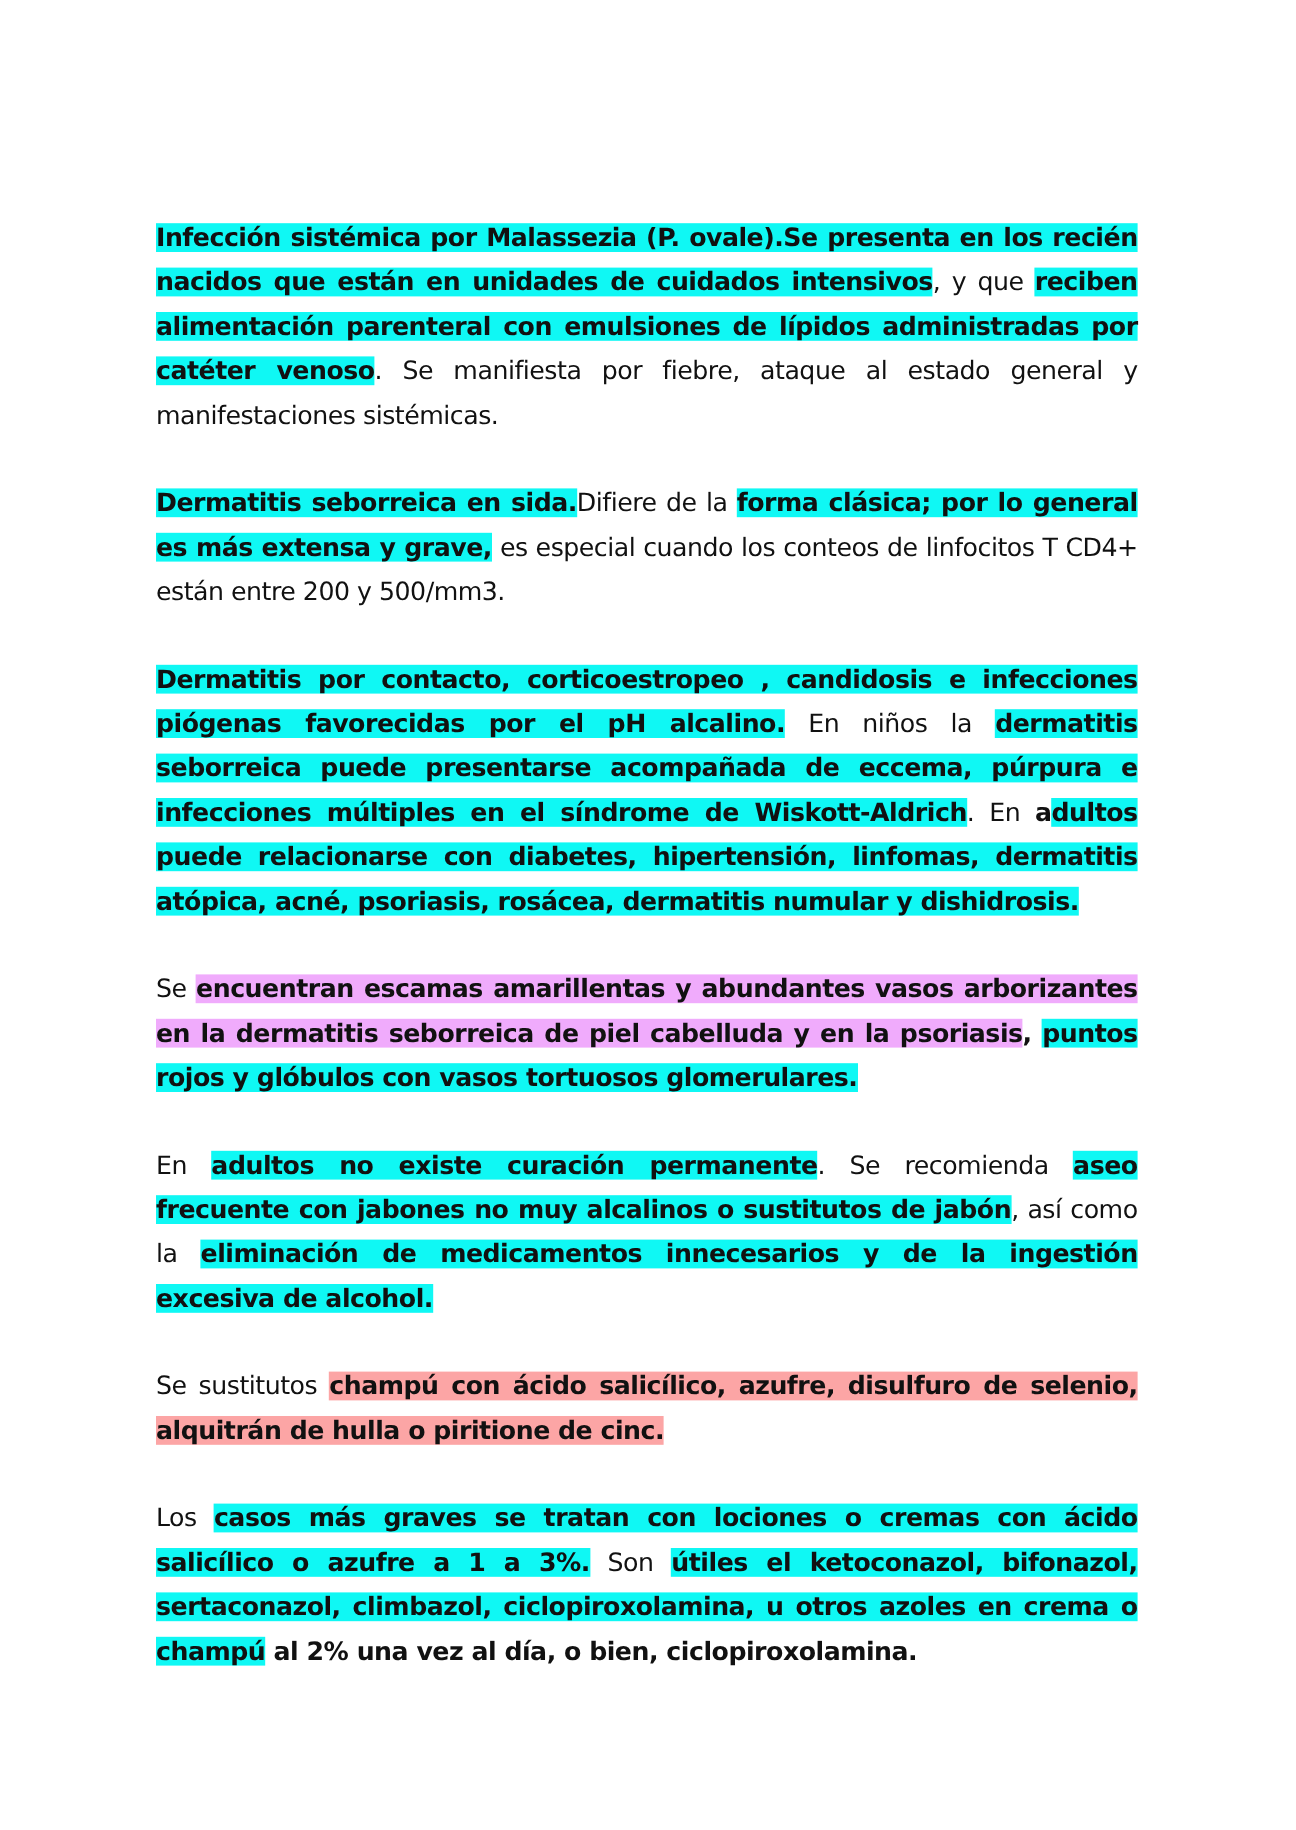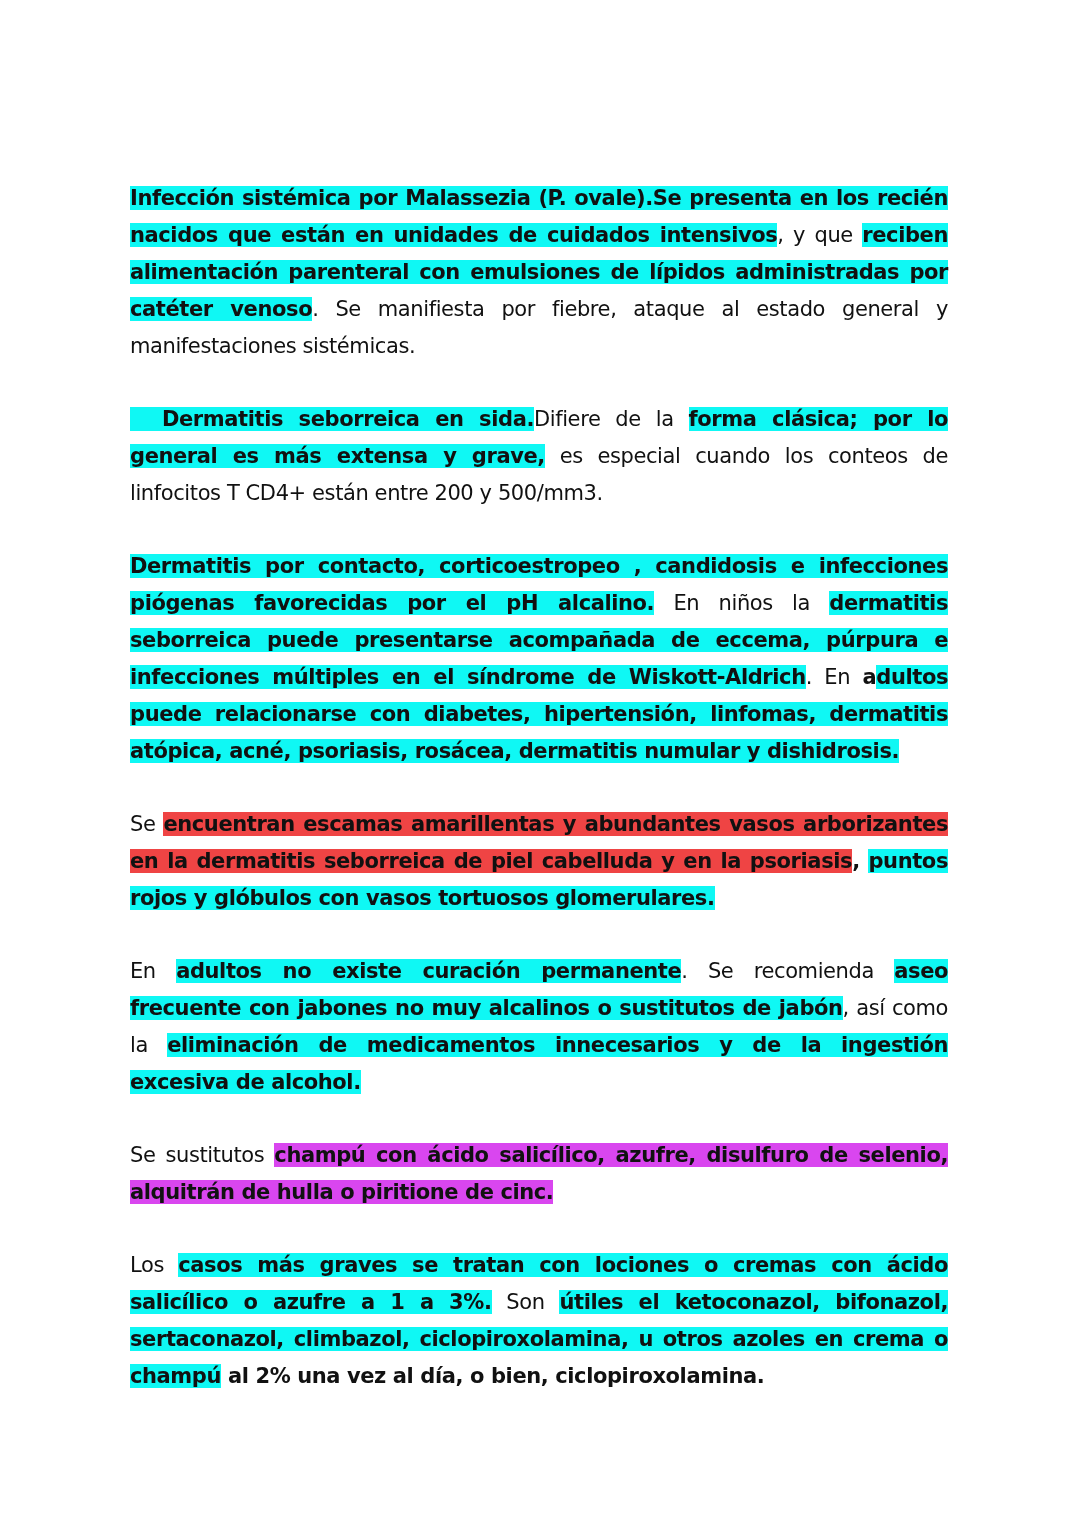--- a/index.html
+++ b/index.html
@@ -24,36 +24,36 @@
 </head>
 <body>
 
 <div class="page">
 
   <p class="para">
     <span class="hl" style="background: rgb(15, 248, 244);">Infección sistémica por Malassezia (P. ovale).Se presenta en los recién nacidos que están en unidades de cuidados intensivos</span><span class="n">, y que </span><span class="hl" style="background: rgb(15, 248, 244);">reciben alimentación parenteral con emulsiones de lípidos administradas por catéter venoso</span><span class="n">. Se manifiesta por fiebre, ataque al estado general y manifestaciones sistémicas.</span>
   </p>
 
   <p class="para">
-    <span class="hl" style="background: rgb(15, 248, 244); padding-left: 32px;">Dermatitis seborreica en sida.</span><span class="n">Difiere de la </span><span class="hl" style="background: rgb(15, 248, 244);">forma clásica; por lo general es más extensa y grave,</span><span class="n"> es especial cuando los conteos de linfocitos T CD4+ están entre 200 y 500/mm3.</span>
+    <span class="hl" style="background: rgb(15, 248, 244);">Dermatitis seborreica en sida.</span><span class="n">Difiere de la </span><span class="hl" style="background: rgb(15, 248, 244);">forma clásica; por lo general es más extensa y grave,</span><span class="n"> es especial cuando los conteos de linfocitos T CD4+ están entre 200 y 500/mm3.</span>
   </p>
 
   <p class="para">
     <span class="hl" style="background: rgb(15, 248, 244);">Dermatitis por contacto, corticoestropeo , candidosis e infecciones piógenas favorecidas por el pH alcalino.</span><span class="n"> En niños la </span><span class="hl" style="background: rgb(15, 248, 244);">dermatitis seborreica puede presentarse acompañada de eccema, púrpura e infecciones múltiples en el síndrome de Wiskott-Aldrich</span><span class="n">. En </span><span class="b">a</span><span class="hl" style="background: rgb(15, 248, 244);">dultos puede relacionarse con diabetes, hipertensión, linfomas, dermatitis atópica, acné, psoriasis, rosácea, dermatitis numular y dishidrosis.</span>
   </p>
 
   <p class="para">
-    <span class="n">Se </span><span class="hl" style="background: #ef4444;">encuentran escamas amarillentas y abundantes vasos arborizantes en la dermatitis seborreica de piel cabelluda y en la psoriasis</span><span class="b">, </span><span class="hl" style="background: rgb(15, 248, 244);">puntos rojos y glóbulos con vasos tortuosos glomerulares.</span>
+    <span class="n">Se </span><span class="hl" style="background: #f0abfc;">encuentran escamas amarillentas y abundantes vasos arborizantes en la dermatitis seborreica de piel cabelluda y en la psoriasis</span><span class="b">, </span><span class="hl" style="background: rgb(15, 248, 244);">puntos rojos y glóbulos con vasos tortuosos glomerulares.</span>
   </p>
 
   <p class="para">
     <span class="n">En </span><span class="hl" style="background: rgb(15, 248, 244);">adultos no existe curación permanente</span><span class="n">. Se recomienda </span><span class="hl" style="background: rgb(15, 248, 244);">aseo frecuente con jabones no muy alcalinos o sustitutos de jabón</span><span class="n">, así como la </span><span class="hl" style="background: rgb(15, 248, 244);">eliminación de medicamentos innecesarios y de la ingestión excesiva de alcohol.</span>
   </p>
 
   <p class="para">
-    <span class="n">Se sustitutos </span><span class="hl" style="background: #d946ef;">champú con ácido salicílico, azufre, disulfuro de selenio, alquitrán de hulla o piritione de cinc.</span>
+    <span class="n">Se sustitutos </span><span class="hl" style="background: #fca5a5;">champú con ácido salicílico, azufre, disulfuro de selenio, alquitrán de hulla o piritione de cinc.</span>
   </p>
 
   <p class="para">
     <span class="n">Los </span><span class="hl" style="background: rgb(15, 248, 244);">casos más graves se tratan con lociones o cremas con ácido salicílico o azufre a 1 a 3%.</span><span class="n"> Son </span><span class="hl" style="background: rgb(15, 248, 244);">útiles el ketoconazol, bifonazol, sertaconazol, climbazol, ciclopiroxolamina, u otros azoles en crema o champú</span><span class="b"> al 2% una vez al día, o bien, ciclopiroxolamina.</span>
   </p>
 
 </div>
 
 </body></html>

